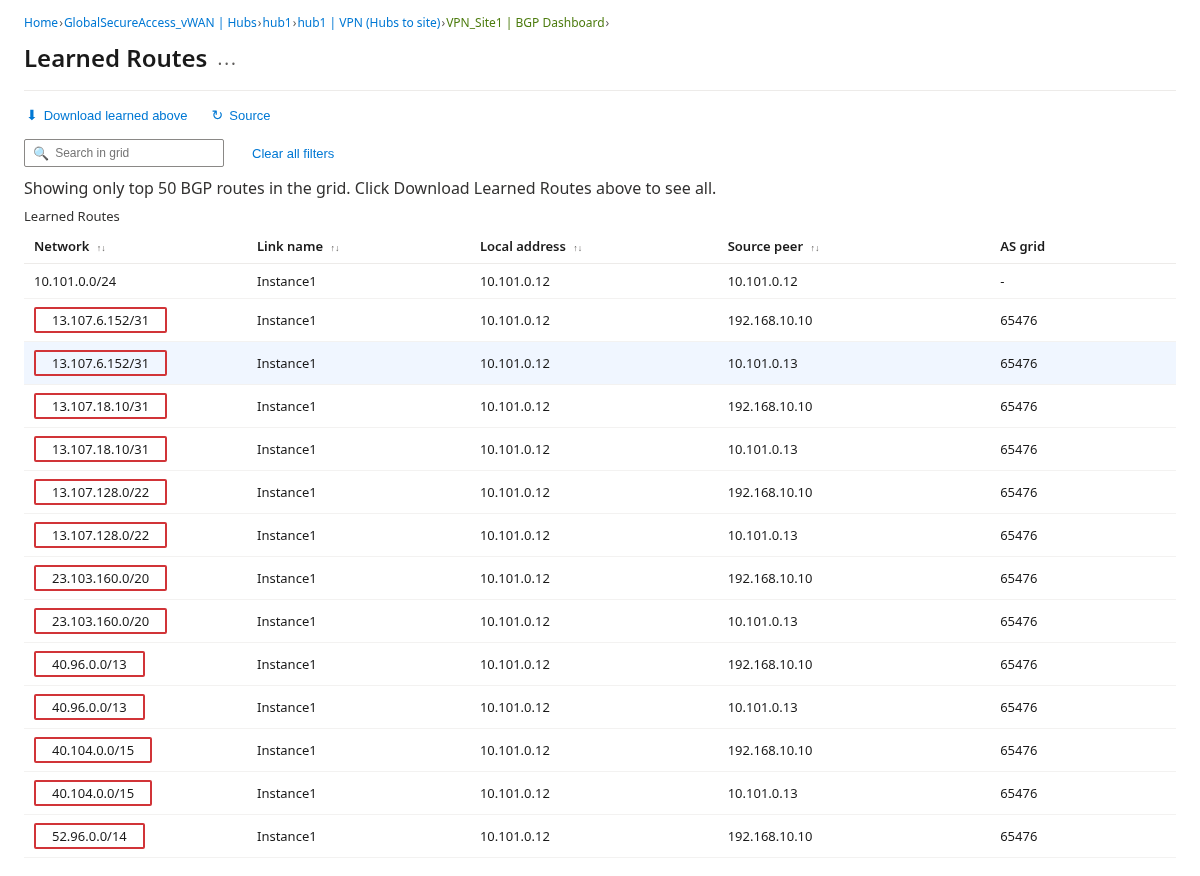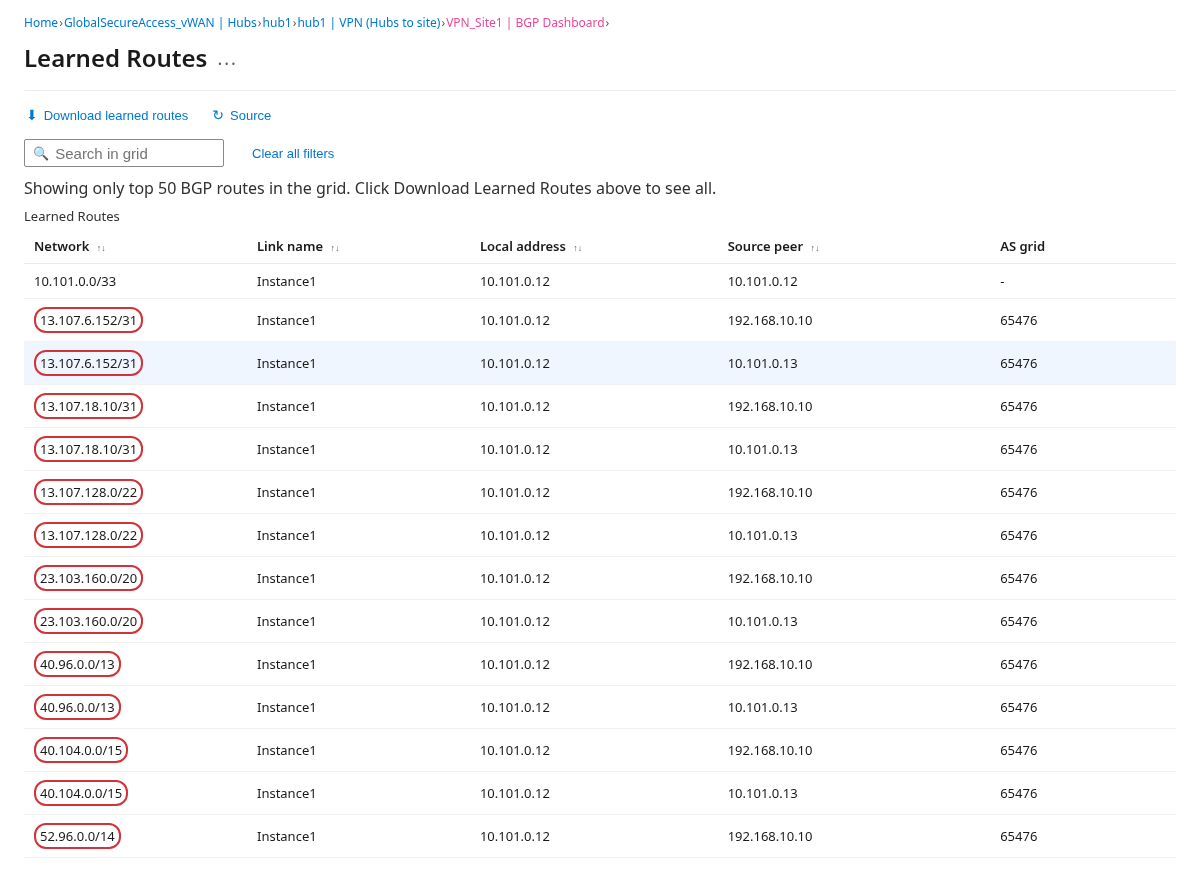--- a/index.html
+++ b/index.html
@@ -24,21 +24,21 @@
     .breadcrumb span.sep {
       color: #605e5c;
       font-size: 12px;
     }
     .breadcrumb a {
       color: #0078d4;
       text-decoration: none;
       cursor: pointer;
     }
     .breadcrumb span.current {
-      color: #ec4899;
+      color: #4d7c0f;
     }
 
     
     .page-title-row {
       display: flex;
       align-items: center;
       gap: 10px;
       margin-bottom: 16px;
     }
     .page-title {
@@ -95,21 +95,21 @@
       border: 1px solid #8a8886;
       border-radius: 2px;
       padding: 4px 8px;
       gap: 6px;
       width: 200px;
       background: #fff;
     }
     .search-box input {
       border: none;
       outline: none;
-      font-size: 15px;
+      font-size: 12px;
       color: #8b5cf6;
       width: 100%;
       background: transparent;
     }
     .search-icon {
       color: #605e5c;
       font-size: 13px;
     }
     .clear-filters-btn {
       background: none;
@@ -172,22 +172,22 @@
       font-size: 13px;
       color: #1a1a1a;
     }
     .routes-table tbody td.network-cell {
       min-width: 130px;
     }
 
     
     .flagged-cell {
       border: 2px solid #d13438;
-      border-radius: 12px;
-      padding: 2px 4px;
+      border-radius: 2px;
+      padding: 2px 16px;
       display: inline-block;
     }
 
     
     .col-network { width: 18%; }
     .col-link { width: 18%; }
     .col-local { width: 20%; }
     .col-source { width: 22%; }
     .col-as { width: 15%; }
   </style>
@@ -210,21 +210,21 @@
 <div class="page-title-row">
   <h1 class="page-title">Learned Routes</h1>
   <span class="title-ellipsis">...</span>
 </div>
 
 <hr class="divider">
 
 <div class="toolbar">
   <button class="toolbar-btn">
     <span class="icon">⬇</span>
-    <span>Download learned routes</span>
+    <span>Download learned above</span>
   </button>
   <button class="toolbar-btn">
     <span class="icon">↻</span>
     <span>Source</span>
   </button>
 </div>
 
 <div class="filter-row">
   <div class="search-box">
     <span class="search-icon">🔍</span>
@@ -256,21 +256,21 @@
         <span>Source peer</span>
         <span class="sort-icon">↑↓</span>
       </th>
       <th class="col-as">
         <span>AS grid</span>
       </th>
     </tr>
   </thead>
   <tbody id="table-body">
   <tr>
-        <td class="network-cell">10.101.0.0/33</td>
+        <td class="network-cell">10.101.0.0/24</td>
         <td>Instance1</td>
         <td>10.101.0.12</td>
         <td>10.101.0.12</td>
         <td>-</td>
       </tr>
       <tr>
         <td class="network-cell"><span class="flagged-cell">13.107.6.152/31</span></td>
         <td>Instance1</td>
         <td>10.101.0.12</td>
         <td>192.168.10.10</td>

